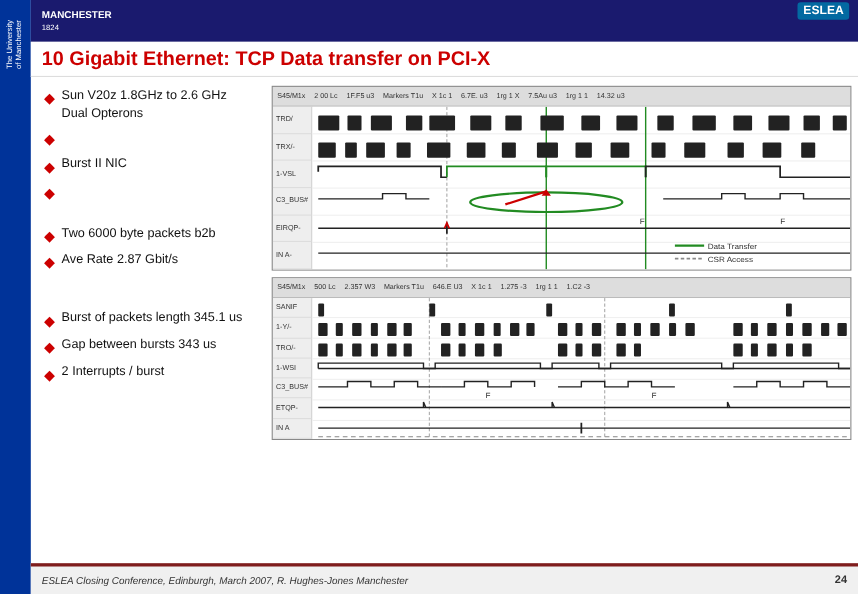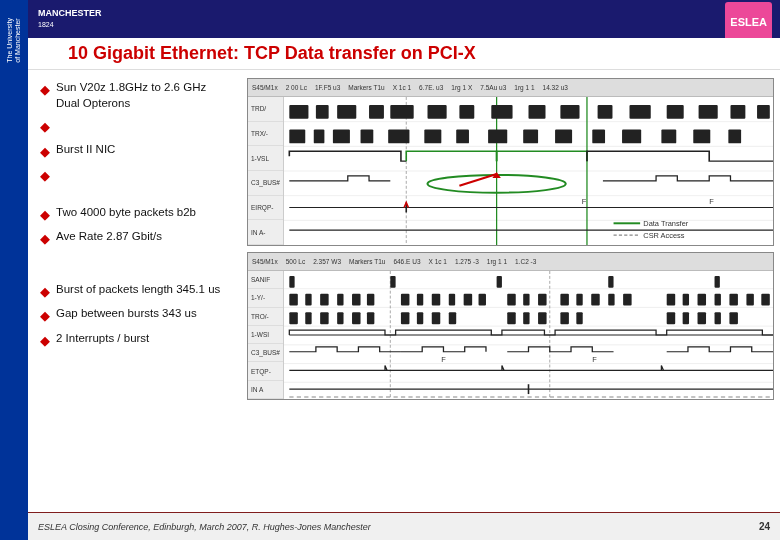--- a/index.html
+++ b/index.html
@@ -61,22 +61,22 @@
       font-weight: normal;
     }
 
     .eslea-logo {
       position: absolute;
       right: 8px;
       top: 2px;
       color: white;
       font-size: 11px;
       font-weight: bold;
-      background: #ec4899;
-      padding: 14px 5px;
+      background: #0369a1;
+      padding: 2px 5px;
       border-radius: 3px;
     }
 
     
     .main-content {
       position: absolute;
       left: 28px;
       top: 38px;
       right: 0;
       bottom: 28px;
@@ -190,21 +190,21 @@
       position: absolute;
       left: 28px;
       bottom: 0;
       right: 0;
       height: 28px;
       background: #f0f0f0;
       display: flex;
       align-items: center;
       justify-content: space-between;
       padding: 0 10px;
-      border-top: 1px solid #7f1d1d;
+      border-top: 3px solid #7f1d1d;
     }
 
     .footer-text {
       font-size: 9px;
       color: #333;
       font-style: italic;
     }
 
     .page-number {
       font-size: 10px;
@@ -224,21 +224,20 @@
       display: flex;
       align-items: center;
       padding-left: 10px;
       border-bottom: 1px solid #ddd;
     }
 
     .page-title-text {
       font-size: 18px;
       font-weight: bold;
       color: #cc0000;
-      margin-left: 30px;
     }
 
     
     .main-content {
       top: 70px;
     }
 
     
     .osc-canvas {
       width: 100%;
@@ -283,21 +282,21 @@
       <span class="bullet-text">Burst II NIC</span>
     </div>
     <div class="bullet-item">
       <span class="bullet-diamond">◆</span>
     </div>
 
     <div class="section-gap"></div>
 
     <div class="bullet-item">
       <span class="bullet-diamond">◆</span>
-      <span class="bullet-text">Two 4000 byte packets b2b</span>
+      <span class="bullet-text">Two 6000 byte packets b2b</span>
     </div>
     <div class="bullet-item">
       <span class="bullet-diamond">◆</span>
       <span class="bullet-text">Ave Rate 2.87 Gbit/s</span>
     </div>
 
     <div class="section-gap"></div>
     <div class="section-gap"></div>
 
     <div class="bullet-item">

